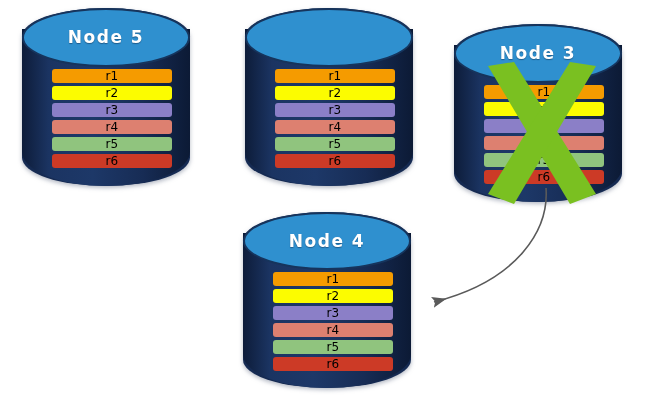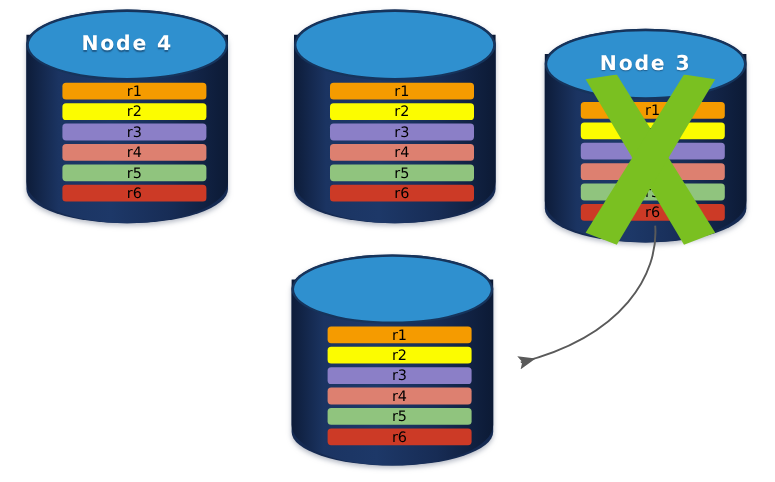--- a/index.html
+++ b/index.html
@@ -127,21 +127,21 @@
 </style>
 </head>
 <body style="background: rgb(255, 255, 255);">
 
 <div id="canvas">
 
   <div class="node" style="left:22px; top:8px; width:168px; height:178px;">
     <div class="node-body" style="background-color: rgb(21, 42, 82);"></div>
     <div class="node-shade"></div>
     <div class="node-top" style="background-color: rgb(47, 144, 207);"></div>
-    <div class="node-title" style="color: rgb(255, 255, 255);">Node  4</div>
+    <div class="node-title" style="color: rgb(255, 255, 255);">Node  5</div>
     <div class="rows">
       <div class="row-bar" style="background-color: rgb(245, 155, 0);">r1</div>
       <div class="row-bar" style="background-color: rgb(252, 252, 0);">r2</div>
       <div class="row-bar" style="background-color: rgb(139, 127, 199);">r3</div>
       <div class="row-bar" style="background-color: rgb(221, 128, 112);">r4</div>
       <div class="row-bar" style="background-color: rgb(144, 196, 126);">r5</div>
       <div class="row-bar" style="background-color: rgb(204, 58, 38);">r6</div>
     </div>
   </div>
 
@@ -178,20 +178,21 @@
         <polygon points="6,4 32,0 114,132 88,142" fill="#7ac021"></polygon>
         <polygon points="114,4 88,0 6,132 32,142" fill="#7ac021"></polygon>
       </g>
     </svg>
   </div>
 
   <div class="node" style="left:243px; top:212px; width:168px; height:176px;">
     <div class="node-body" style="background-color: rgb(21, 42, 82);"></div>
     <div class="node-shade"></div>
     <div class="node-top" style="background-color: rgb(47, 144, 207);"></div>
+    <div class="node-title" style="color: rgb(255, 255, 255);">Node  4</div>
     <div class="rows">
       <div class="row-bar" style="background-color: rgb(245, 155, 0);">r1</div>
       <div class="row-bar" style="background-color: rgb(252, 252, 0);">r2</div>
       <div class="row-bar" style="background-color: rgb(139, 127, 199);">r3</div>
       <div class="row-bar" style="background-color: rgb(221, 128, 112);">r4</div>
       <div class="row-bar" style="background-color: rgb(144, 196, 126);">r5</div>
       <div class="row-bar" style="background-color: rgb(204, 58, 38);">r6</div>
     </div>
   </div>
 

